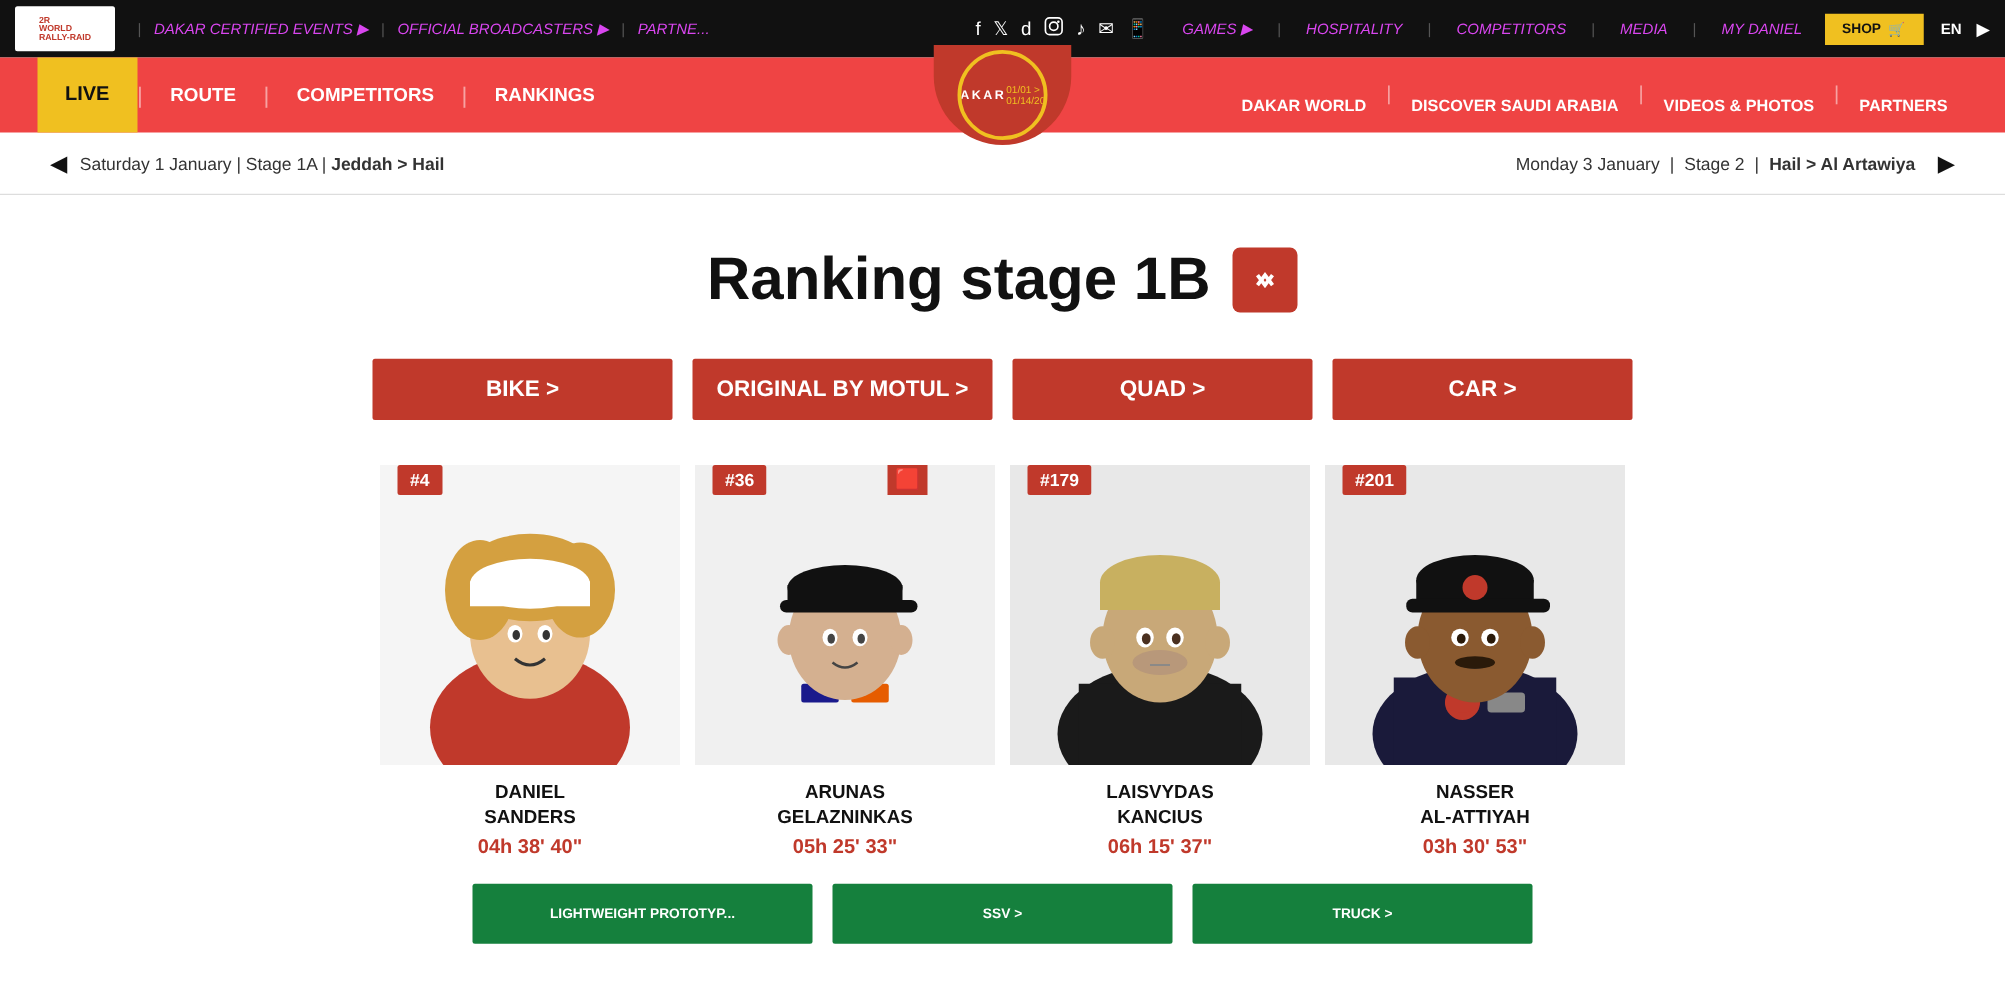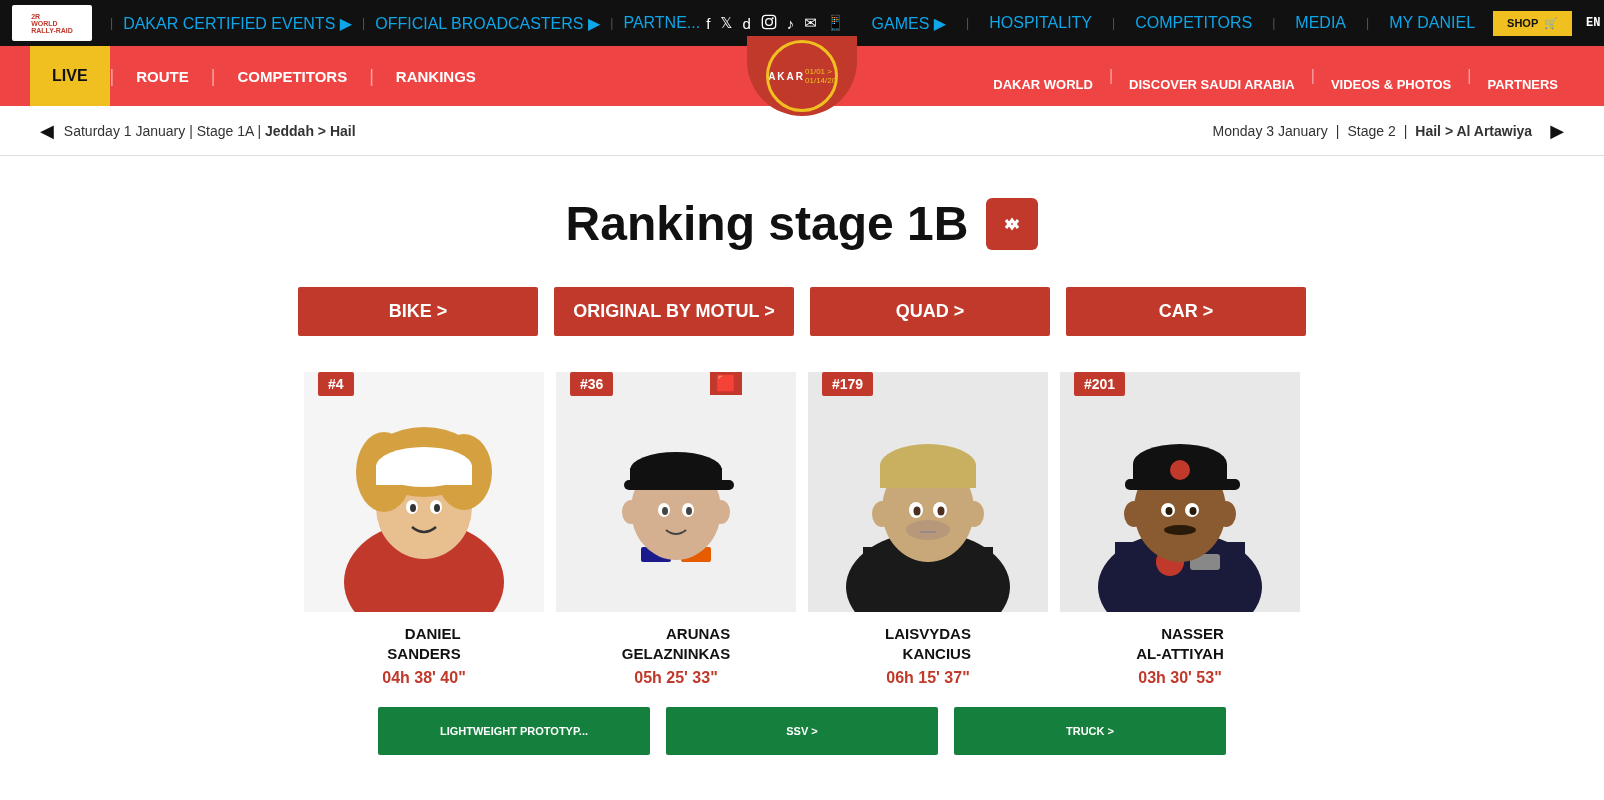--- a/index.html
+++ b/index.html
@@ -28,21 +28,21 @@
       height: 36px;
       display: flex;
       align-items: center;
       justify-content: center;
       font-weight: bold;
       font-size: 10px;
       color: #111;
       border-radius: 2px;
     }
     .top-nav .divider { color: #555; margin: 0 4px; }
-    .top-nav a { color: #0ea5e9; text-decoration: none; font-size: 16px; white-space: nowrap; }
+    .top-nav a { color: #d946ef; text-decoration: none; font-size: 12px; white-space: nowrap; font-style: italic; }
     .top-nav .social-icons { display: flex; gap: 10px; margin-left: auto; margin-right: 20px; align-items: center; }
     .top-nav .social-icon { color: #fff; font-size: 15px; cursor: pointer; }
     .top-nav .right-links { display: flex; gap: 16px; align-items: center; }
     .top-nav .shop-btn {
       background: #f0c020;
       color: #111;
       font-weight: bold;
       padding: 6px 14px;
       font-size: 11px;
       cursor: pointer;
@@ -260,21 +260,21 @@
       display: flex;
       align-items: flex-end;
       justify-content: center;
       overflow: hidden;
       position: relative;
     }
 
     .competitor-card .name {
       font-size: 15px;
       font-weight: bold;
-      text-align: right;
+      text-align: center;
       margin-top: 12px;
       color: #111;
       line-height: 1.3;
     }
     .competitor-card .time {
       font-size: 16px;
       font-weight: bold;
       color: #c0392b;
       margin-top: 6px;
       text-align: center;
@@ -347,21 +347,21 @@
     <span class="divider">|</span>
     <a>MEDIA</a>
     <span class="divider">|</span>
     <a>MY DANIEL</a>
   </div>
 
   <div class="shop-btn" style="margin-left:12px;">
     <span>SHOP</span>
     <span>🛒</span>
   </div>
-  <span class="lang" style="margin-left:8px;font-family:Liberation Mono, monospace;">EN</span>
+  <span class="lang" style="margin-left:8px;">EN</span>
   <span class="arrow-right">▶</span>
 </div>
 
 <div class="main-nav">
   <div class="live-btn">LIVE</div>
   <div class="nav-links">
     <span class="nav-sep">|</span>
     <a class="nav-link">ROUTE</a>
     <span class="nav-sep">|</span>
     <a class="nav-link">COMPETITORS</a>

